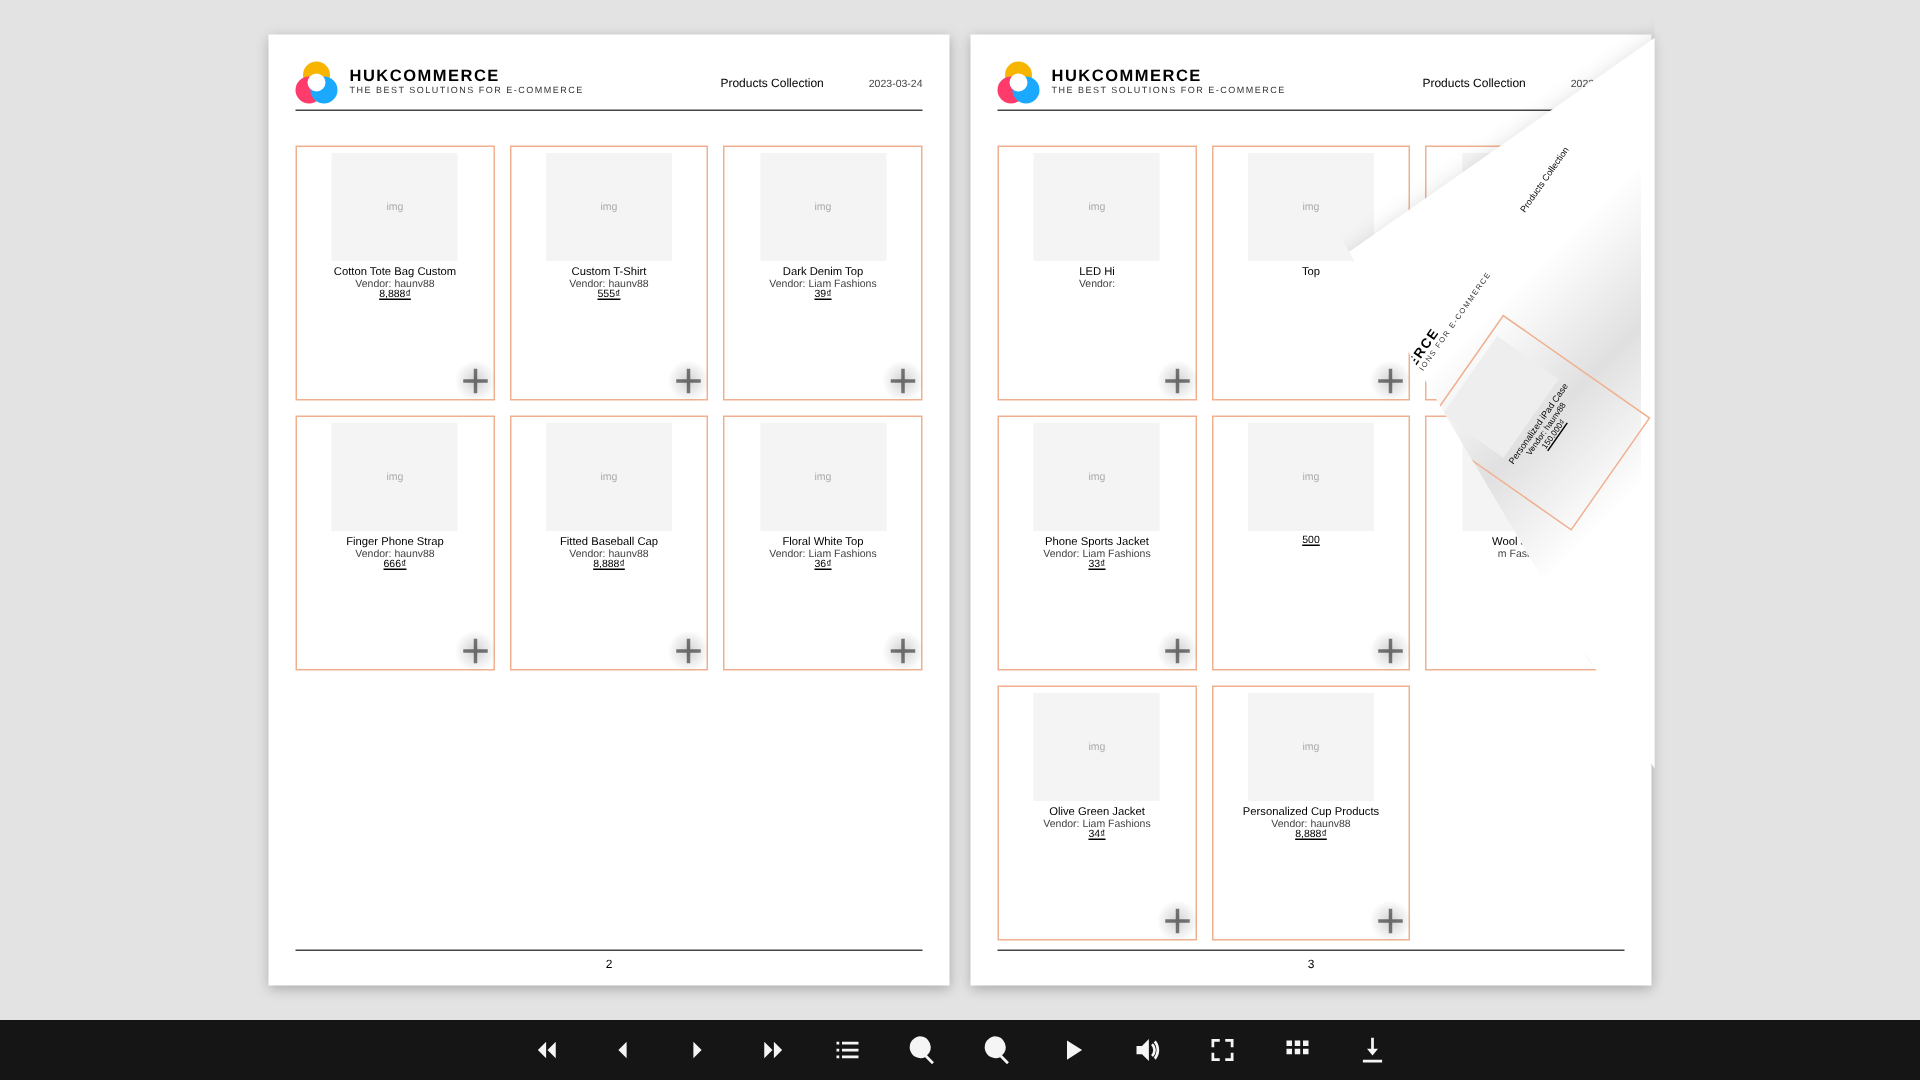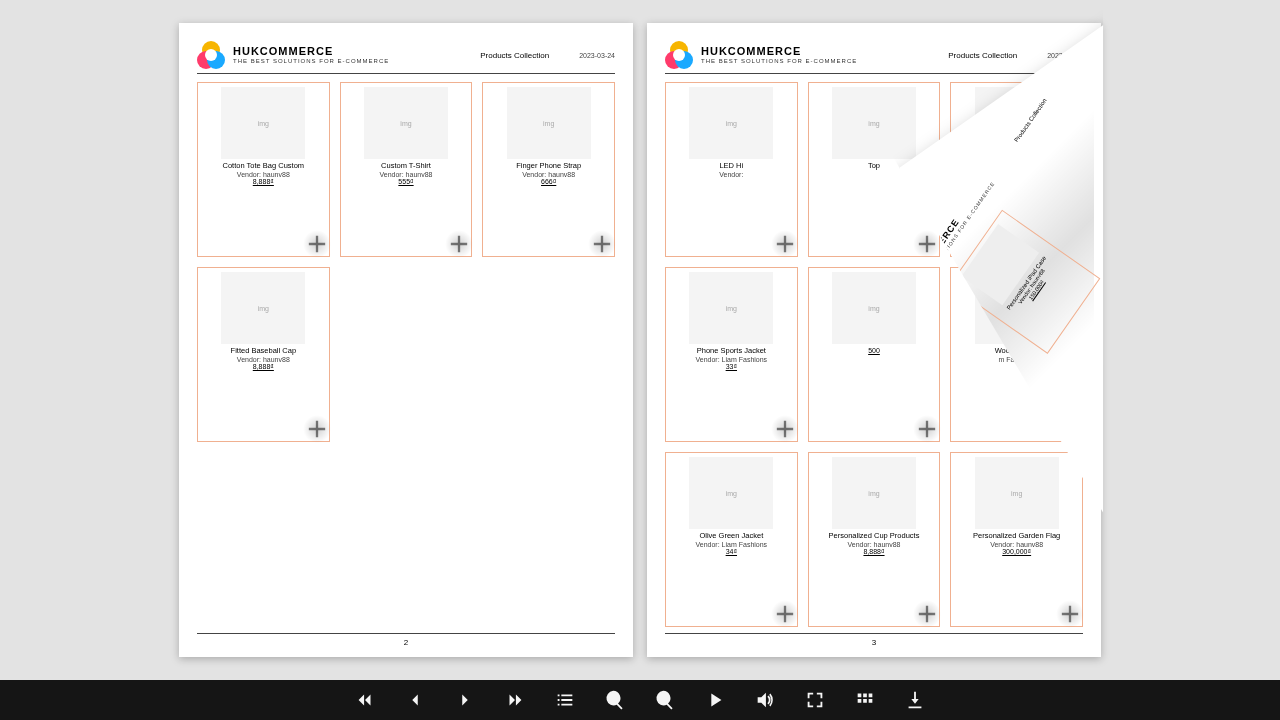--- a/index.html
+++ b/index.html
@@ -15,21 +15,21 @@
 
   .page-header { display:flex; align-items:center; justify-content:space-between; font-size:8px; }
   .brand { display:flex; align-items:center; gap:8px; }
   .brand-text { line-height:1.2; }
   .brand-title { font-weight:700; font-size:11px; letter-spacing:1px; }
   .brand-sub { font-size:6px; letter-spacing:1px; color:#333; white-space:nowrap;}
   .hdr-right { display:flex; align-items:baseline; gap:30px; }
   .hdr-collection { font-size:8px; }
   .hdr-date { font-size:7px; color:#444; }
 
-  .grid { flex:1; display:grid; grid-template-columns: repeat(3,1fr); grid-template-rows: repeat(3,1fr); gap:10px; }
+  .grid { flex:1; display:grid; grid-template-columns: repeat(3,1fr); grid-template-rows: repeat(3,1fr); gap:10px;margin-top:15px; }
   .card { border:1px solid #f0b090; background:#fff; position:relative; display:flex; flex-direction:column; align-items:center; padding:4px 4px 0 4px; }
   .card-img { width:84px; height:72px; background:#f4f4f4; display:flex; align-items:center; justify-content:center; font-size:7px; color:#aaa; overflow:hidden; }
   .card-title { font-size:7.5px; margin-top:3px; text-align:center; line-height:1.15; }
   .card-vendor { font-size:7px; color:#444; text-align:center; }
   .card-price { font-size:7px; text-align:center; text-decoration:underline; }
   .card-corner { position:absolute; right:-2px; bottom:-2px; width:28px; height:28px;
     background: radial-gradient(circle at center, rgba(0,0,0,.18) 0%, rgba(0,0,0,0) 70%);
     border-radius:50%; display:flex; align-items:center; justify-content:center; }
   .card-corner svg { opacity:.5; }
 
@@ -129,20 +129,31 @@
         <div class="card-img">img</div>
         <div class="card-title">Custom T-Shirt</div>
         <div class="card-vendor">Vendor: haunv88</div>
         <div class="card-price">555₫</div>
         <div class="card-corner">
             <svg viewBox="0 0 24 24">
               <path d="M11 5h2v6h6v2h-6v6h-2v-6H5v-2h6z"></path>
             </svg>
           </div>
       </div>
+      <div class="card">
+        <div class="card-img">img</div>
+        <div class="card-title">Dark Denim Top</div>
+        <div class="card-vendor">Vendor: Liam Fashions</div>
+        <div class="card-price">39₫</div>
+        <div class="card-corner">
+            <svg viewBox="0 0 24 24">
+              <path d="M11 5h2v6h6v2h-6v6h-2v-6H5v-2h6z"></path>
+            </svg>
+          </div>
+      </div>
 
       <div class="card">
         <div class="card-img">img</div>
         <div class="card-title">Finger Phone Strap</div>
         <div class="card-vendor">Vendor: haunv88</div>
         <div class="card-price">666₫</div>
         <div class="card-corner">
             <svg viewBox="0 0 24 24">
               <path d="M11 5h2v6h6v2h-6v6h-2v-6H5v-2h6z"></path>
             </svg>
@@ -153,20 +164,31 @@
         <div class="card-title">Fitted Baseball Cap</div>
         <div class="card-vendor">Vendor: haunv88</div>
         <div class="card-price">8,888₫</div>
         <div class="card-corner">
             <svg viewBox="0 0 24 24">
               <path d="M11 5h2v6h6v2h-6v6h-2v-6H5v-2h6z"></path>
             </svg>
           </div>
       </div>
 
+      <div class="card">
+        <div class="card-img">img</div>
+        <div class="card-title">Floral White Top</div>
+        <div class="card-vendor">Vendor: Liam Fashions</div>
+        <div class="card-price">36₫</div>
+        <div class="card-corner">
+            <svg viewBox="0 0 24 24">
+              <path d="M11 5h2v6h6v2h-6v6h-2v-6H5v-2h6z"></path>
+            </svg>
+          </div>
+      </div>
     </div>
     <hr class="hr-foot">
     <div class="page-number">2</div>
   </div>
 
   <div class="page">
     <div class="page-header">
       <div class="brand">
         <div class="logo-ring">
           <span class="c1"></span>
@@ -261,31 +283,20 @@
             <svg viewBox="0 0 24 24">
               <path d="M11 5h2v6h6v2h-6v6h-2v-6H5v-2h6z"></path>
             </svg>
           </div>
       </div>
       <div class="card">
         <div class="card-img">img</div>
         <div class="card-title">Personalized Cup Products</div>
         <div class="card-vendor">Vendor: haunv88</div>
         <div class="card-price">8,888₫</div>
-        <div class="card-corner">
-            <svg viewBox="0 0 24 24">
-              <path d="M11 5h2v6h6v2h-6v6h-2v-6H5v-2h6z"></path>
-            </svg>
-          </div>
-      </div>
-      <div class="card">
-        <div class="card-img">img</div>
-        <div class="card-title">Personalized Garden Flag</div>
-        <div class="card-vendor">Vendor: haunv88</div>
-        <div class="card-price">300,000₫</div>
         <div class="card-corner">
             <svg viewBox="0 0 24 24">
               <path d="M11 5h2v6h6v2h-6v6h-2v-6H5v-2h6z"></path>
             </svg>
           </div>
       </div>
     </div>
     <hr class="hr-foot">
     <div class="page-number">3</div>
   </div>

